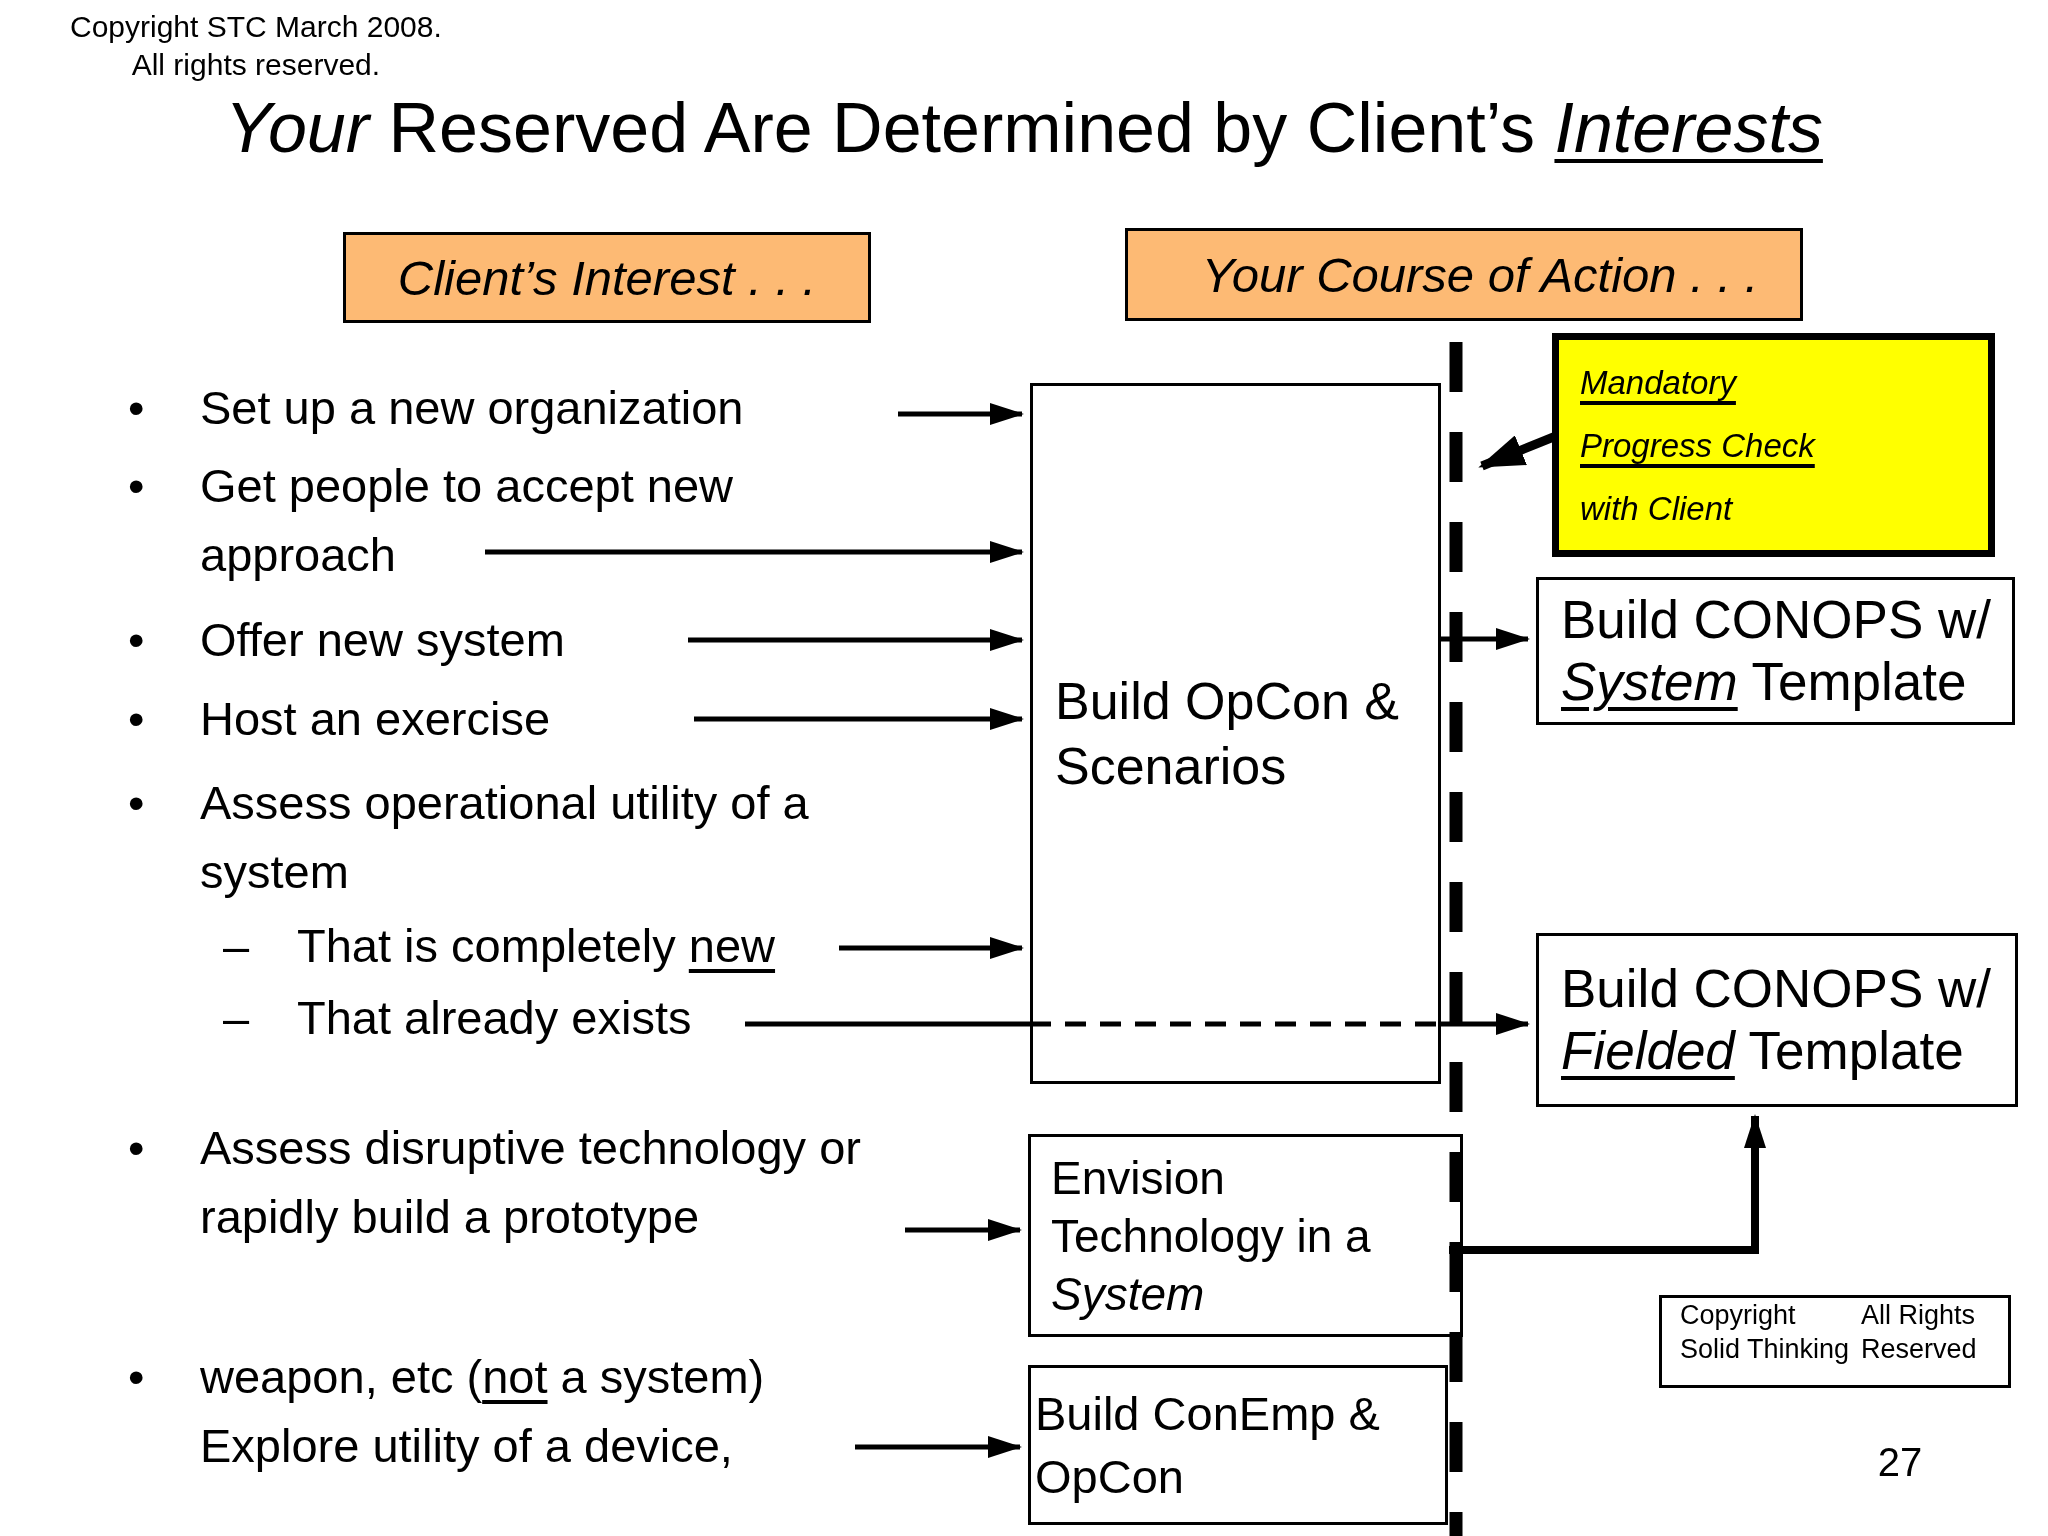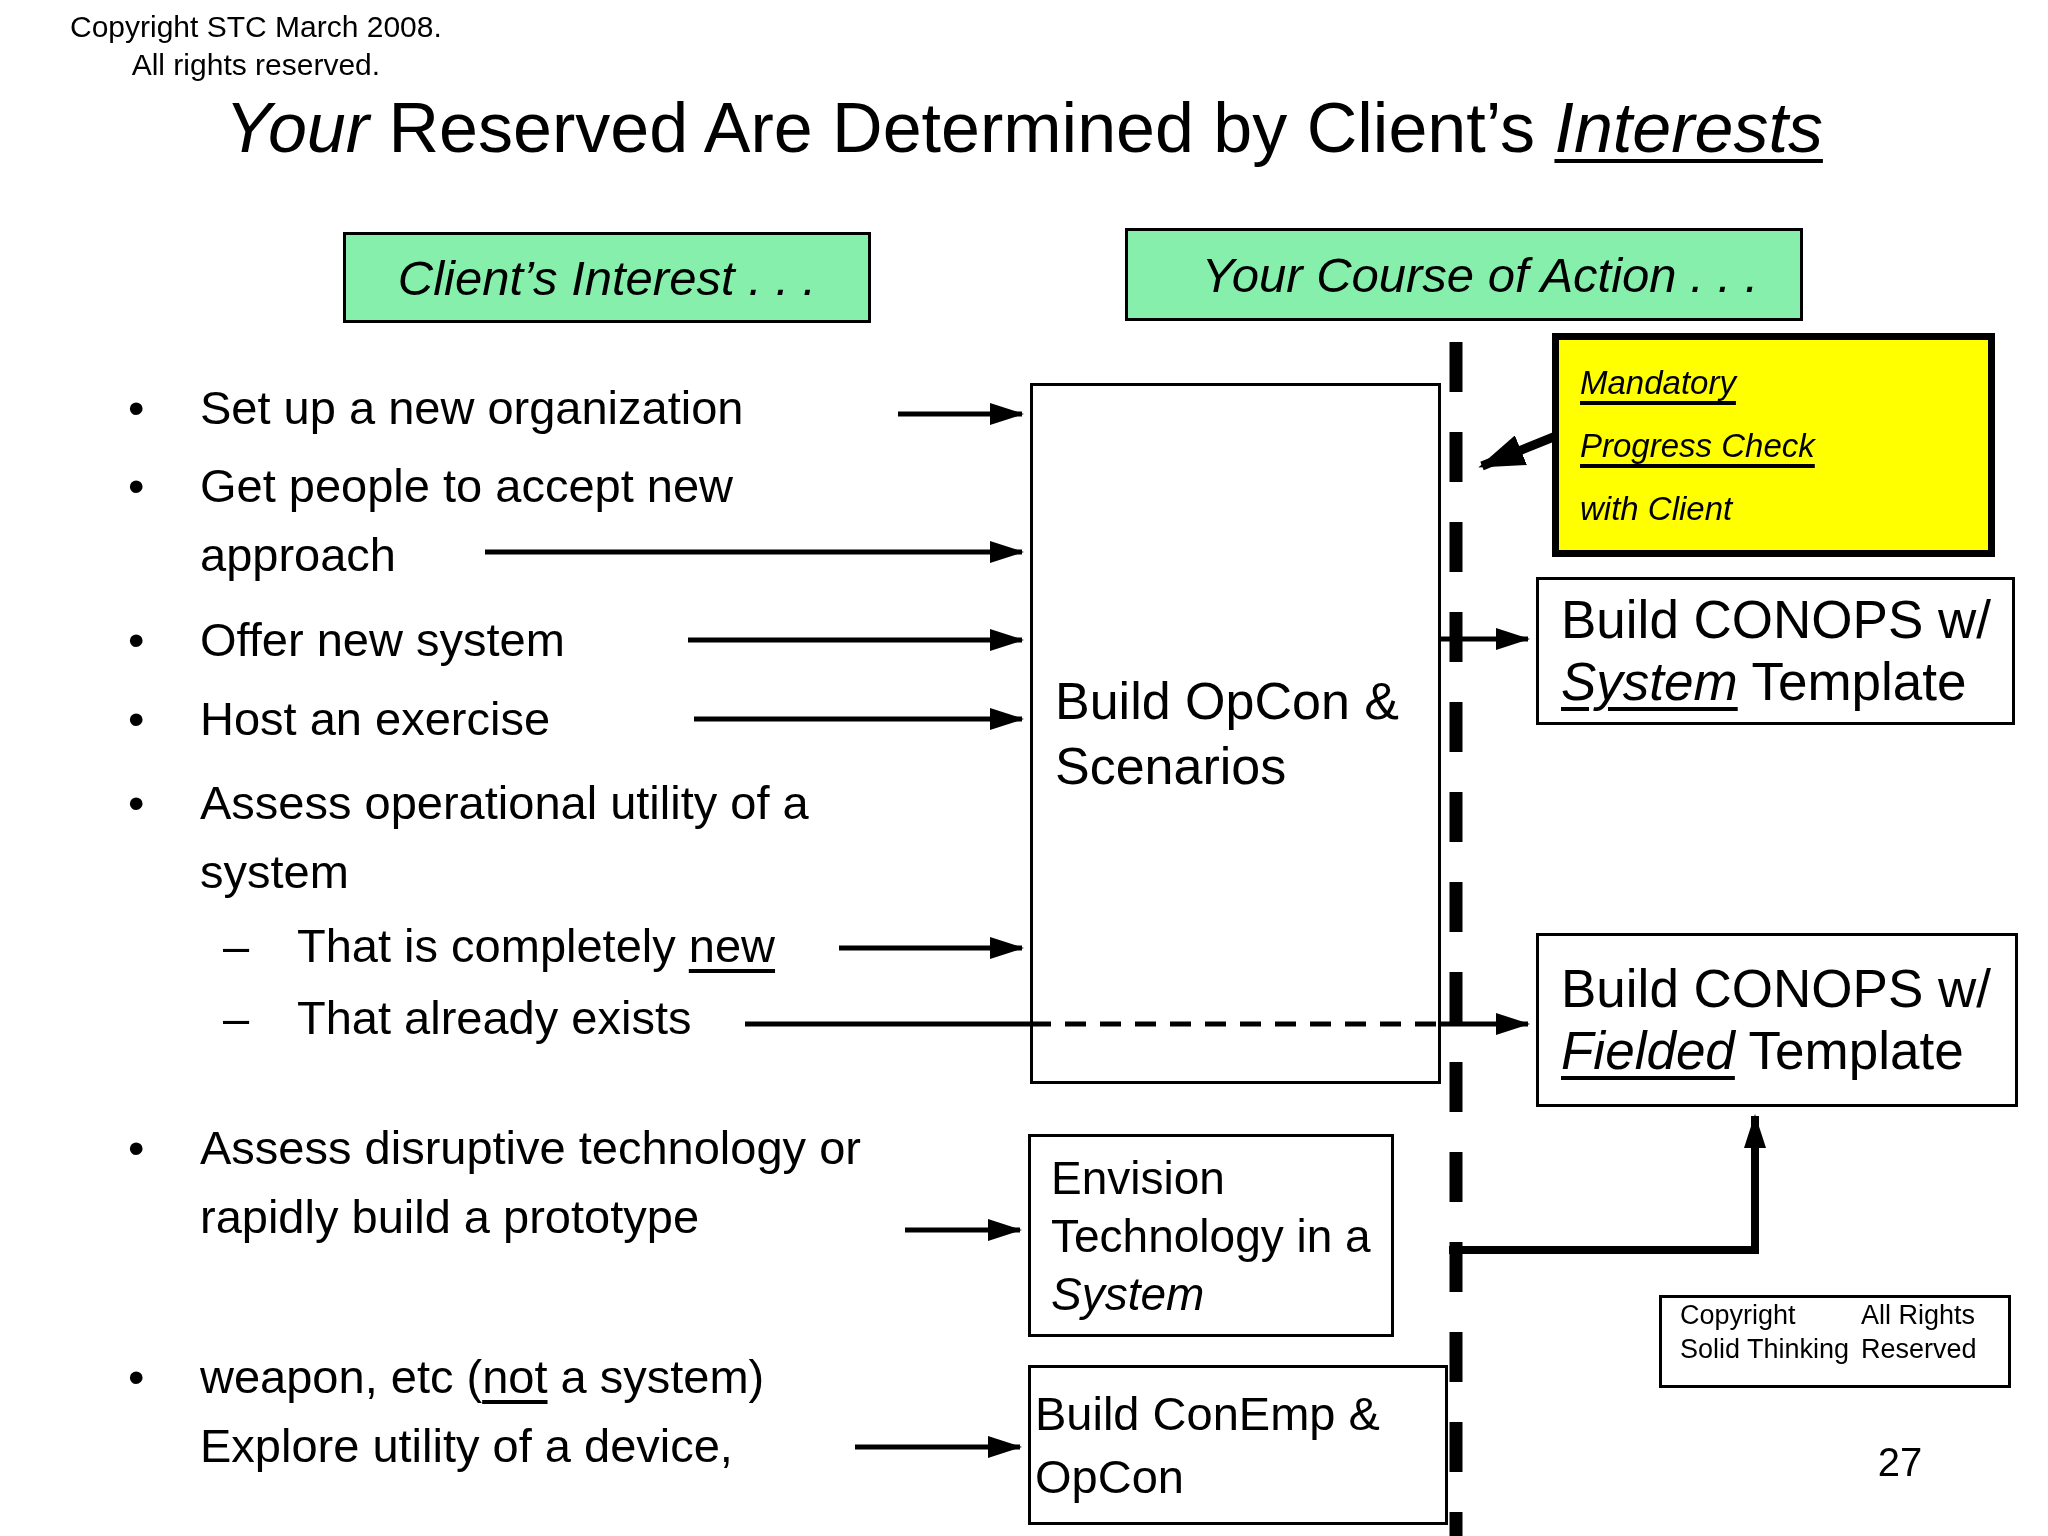--- a/index.html
+++ b/index.html
@@ -4,38 +4,38 @@
 <style>
   html,body{margin:0;padding:0;background:#888;}
   #slide{position:relative;width:2048px;height:1536px;background:#fff;overflow:hidden;
          font-family:"Liberation Sans",sans-serif;color:#000;}
   .abs{position:absolute;}
   
   #top-copy{left:70px;top:8px;font-size:30px;line-height:38px;text-align:center;white-space:nowrap;}
   
   #title{left:0;top:88px;width:2048px;text-align:center;font-size:70px;white-space:nowrap;}
   
-  .colhead{background:#86efac;border:3px solid #000;display:flex;align-items:center;justify-content:center;
+  .colhead{background:#fdba74;border:3px solid #000;display:flex;align-items:center;justify-content:center;
            font-style:italic;font-size:49px;white-space:nowrap;}
   #head-left{left:343px;top:232px;width:522px;height:85px;}
   #head-right{left:1125px;top:228px;width:640px;height:87px;padding-left:32px;}
   
   #bullets{left:100px;top:373px;width:920px;font-size:47px;line-height:69px;}
   .bullet{position:relative;padding-left:100px;}
   .bullet .marker{position:absolute;left:28px;top:0;}
   .bullet.sub{padding-left:197px;}
   .bullet.sub .marker{left:123px;}
   
   .dbox{border:3px solid #000;display:flex;flex-direction:column;justify-content:center;background:#fff;}
   #box-opcon{left:1030px;top:383px;width:411px;height:701px;font-size:52px;line-height:65px;padding-left:22px;box-sizing:border-box;background:transparent;}
   #box-mandatory{left:1552px;top:333px;width:443px;height:224px;border:7px solid #000;background:#ffff00;
                  font-style:italic;font-size:33px;line-height:63px;padding-left:21px;box-sizing:border-box;}
   #box-formal{left:1536px;top:577px;width:479px;height:148px;font-size:53px;line-height:62px;padding-left:22px;box-sizing:border-box;}
   #box-fielded{left:1536px;top:933px;width:482px;height:174px;font-size:53px;line-height:62px;padding-left:22px;box-sizing:border-box;}
-  #box-envision{left:1028px;top:1134px;width:366px;height:203px;font-size:46px;line-height:58px;padding-left:20px;box-sizing:border-box;}
+  #box-envision{left:1028px;top:1134px;width:435px;height:203px;font-size:46px;line-height:58px;padding-left:20px;box-sizing:border-box;}
   #box-conemp{left:1028px;top:1365px;width:420px;height:160px;font-size:47px;line-height:63px;padding-left:4px;box-sizing:border-box;}
   
   #footer-copy{left:1659px;top:1295px;width:352px;height:93px;border:3px solid #000;display:flex;flex-direction:row;
                justify-content:space-between;padding-left:18px;box-sizing:border-box;font-size:27px;line-height:34px;}
   #page-num{left:1850px;top:1440px;width:100px;text-align:center;font-size:40px;}
   
   .i{font-style:italic;}
   .u{text-decoration:underline;text-decoration-thickness:4px;text-underline-offset:7px;}
   #svg-overlay{position:absolute;left:0;top:0;pointer-events:none;}
 </style>

